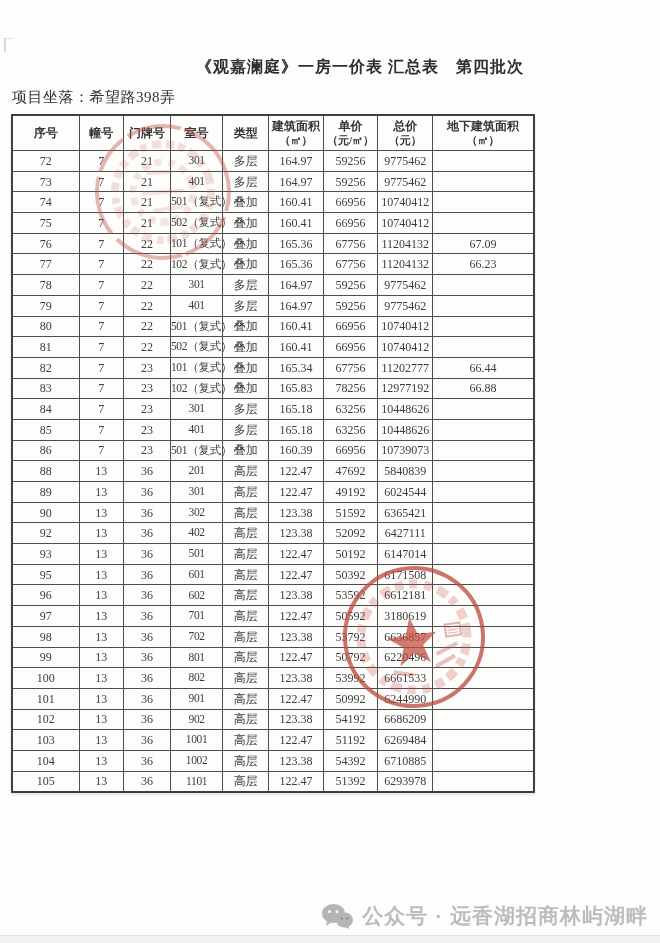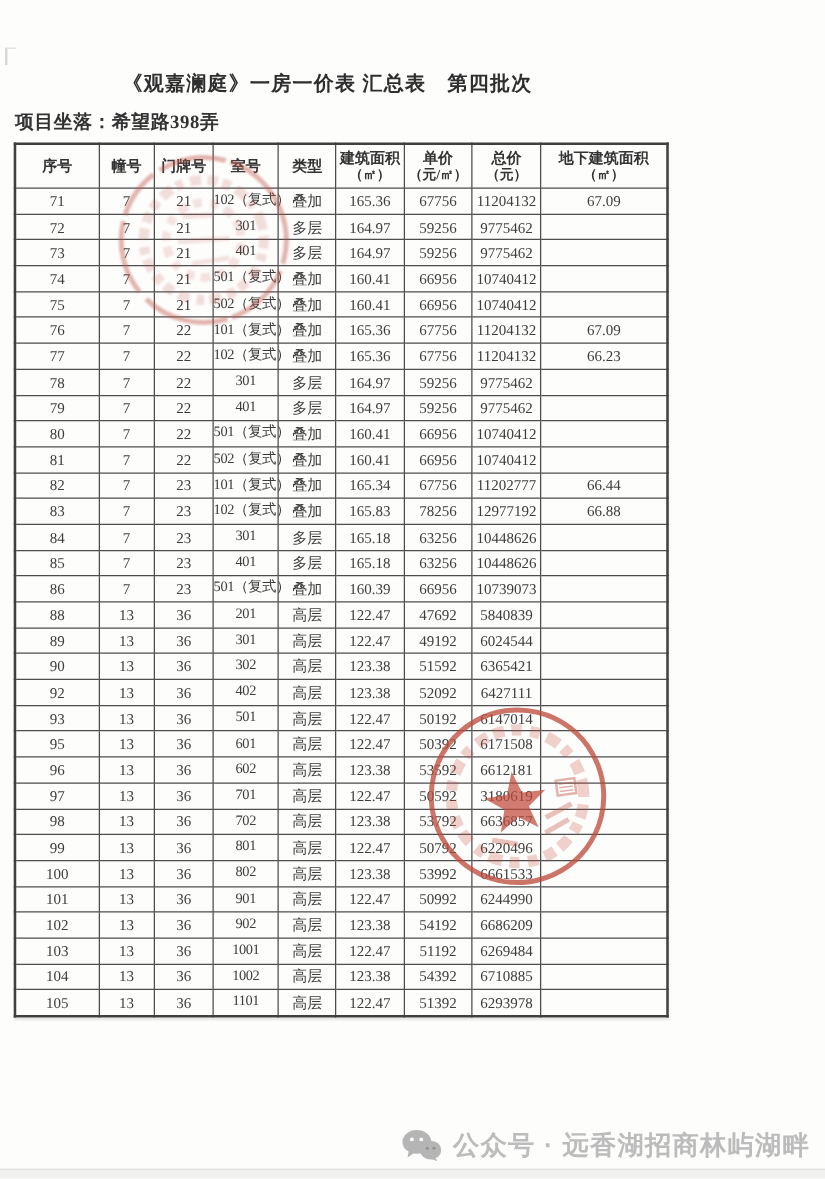--- a/index.html
+++ b/index.html
@@ -8,26 +8,26 @@
     font-family:"Liberation Serif","DejaVu Serif",serif;
     background:#ffffff;
   }
   #page{
     position:relative;width:660px;height:943px;overflow:hidden;
     background:#fdfdfc;
   }
   
   .doc-title{
     position:absolute;top:57px;left:0;width:524px;
-    text-align:center;font-size:16px;font-weight:bold;color:#2e2e2e;
+    text-align:right;font-size:16px;font-weight:bold;color:#2e2e2e;
     letter-spacing:1px;
   }
   .project-location{
     position:absolute;top:88px;left:12px;
-    font-size:15px;font-weight:bold;color:#333;
+    font-size:15px;font-weight:normal;color:#333;
     letter-spacing:0.5px;
   }
   
   .doc-table{
     position:absolute;left:11px;top:114px;width:524px;
     border-collapse:collapse;table-layout:fixed;
     box-shadow:0 2px 2px rgba(0,0,0,0.10);
   }
   .doc-table,.doc-table th,.doc-table td{
     border:1px solid #4d4d4d;
@@ -124,31 +124,20 @@
             <div>总价</div>
             <div class="sub">（元）</div>
           </th>
         <th>
             <div>地下建筑面积</div>
             <div class="sub">（㎡）</div>
           </th>
       </tr>
     </thead>
     <tbody>
-        <tr>
-          <td>71</td>
-          <td>7</td>
-          <td>21</td>
-          <td>102（复式）</td>
-          <td>叠加</td>
-          <td>165.36</td>
-          <td>67756</td>
-          <td>11204132</td>
-          <td>67.09</td>
-        </tr>
         <tr>
           <td>72</td>
           <td>7</td>
           <td>21</td>
           <td>301</td>
           <td>多层</td>
           <td>164.97</td>
           <td>59256</td>
           <td>9775462</td>
           <td></td>

